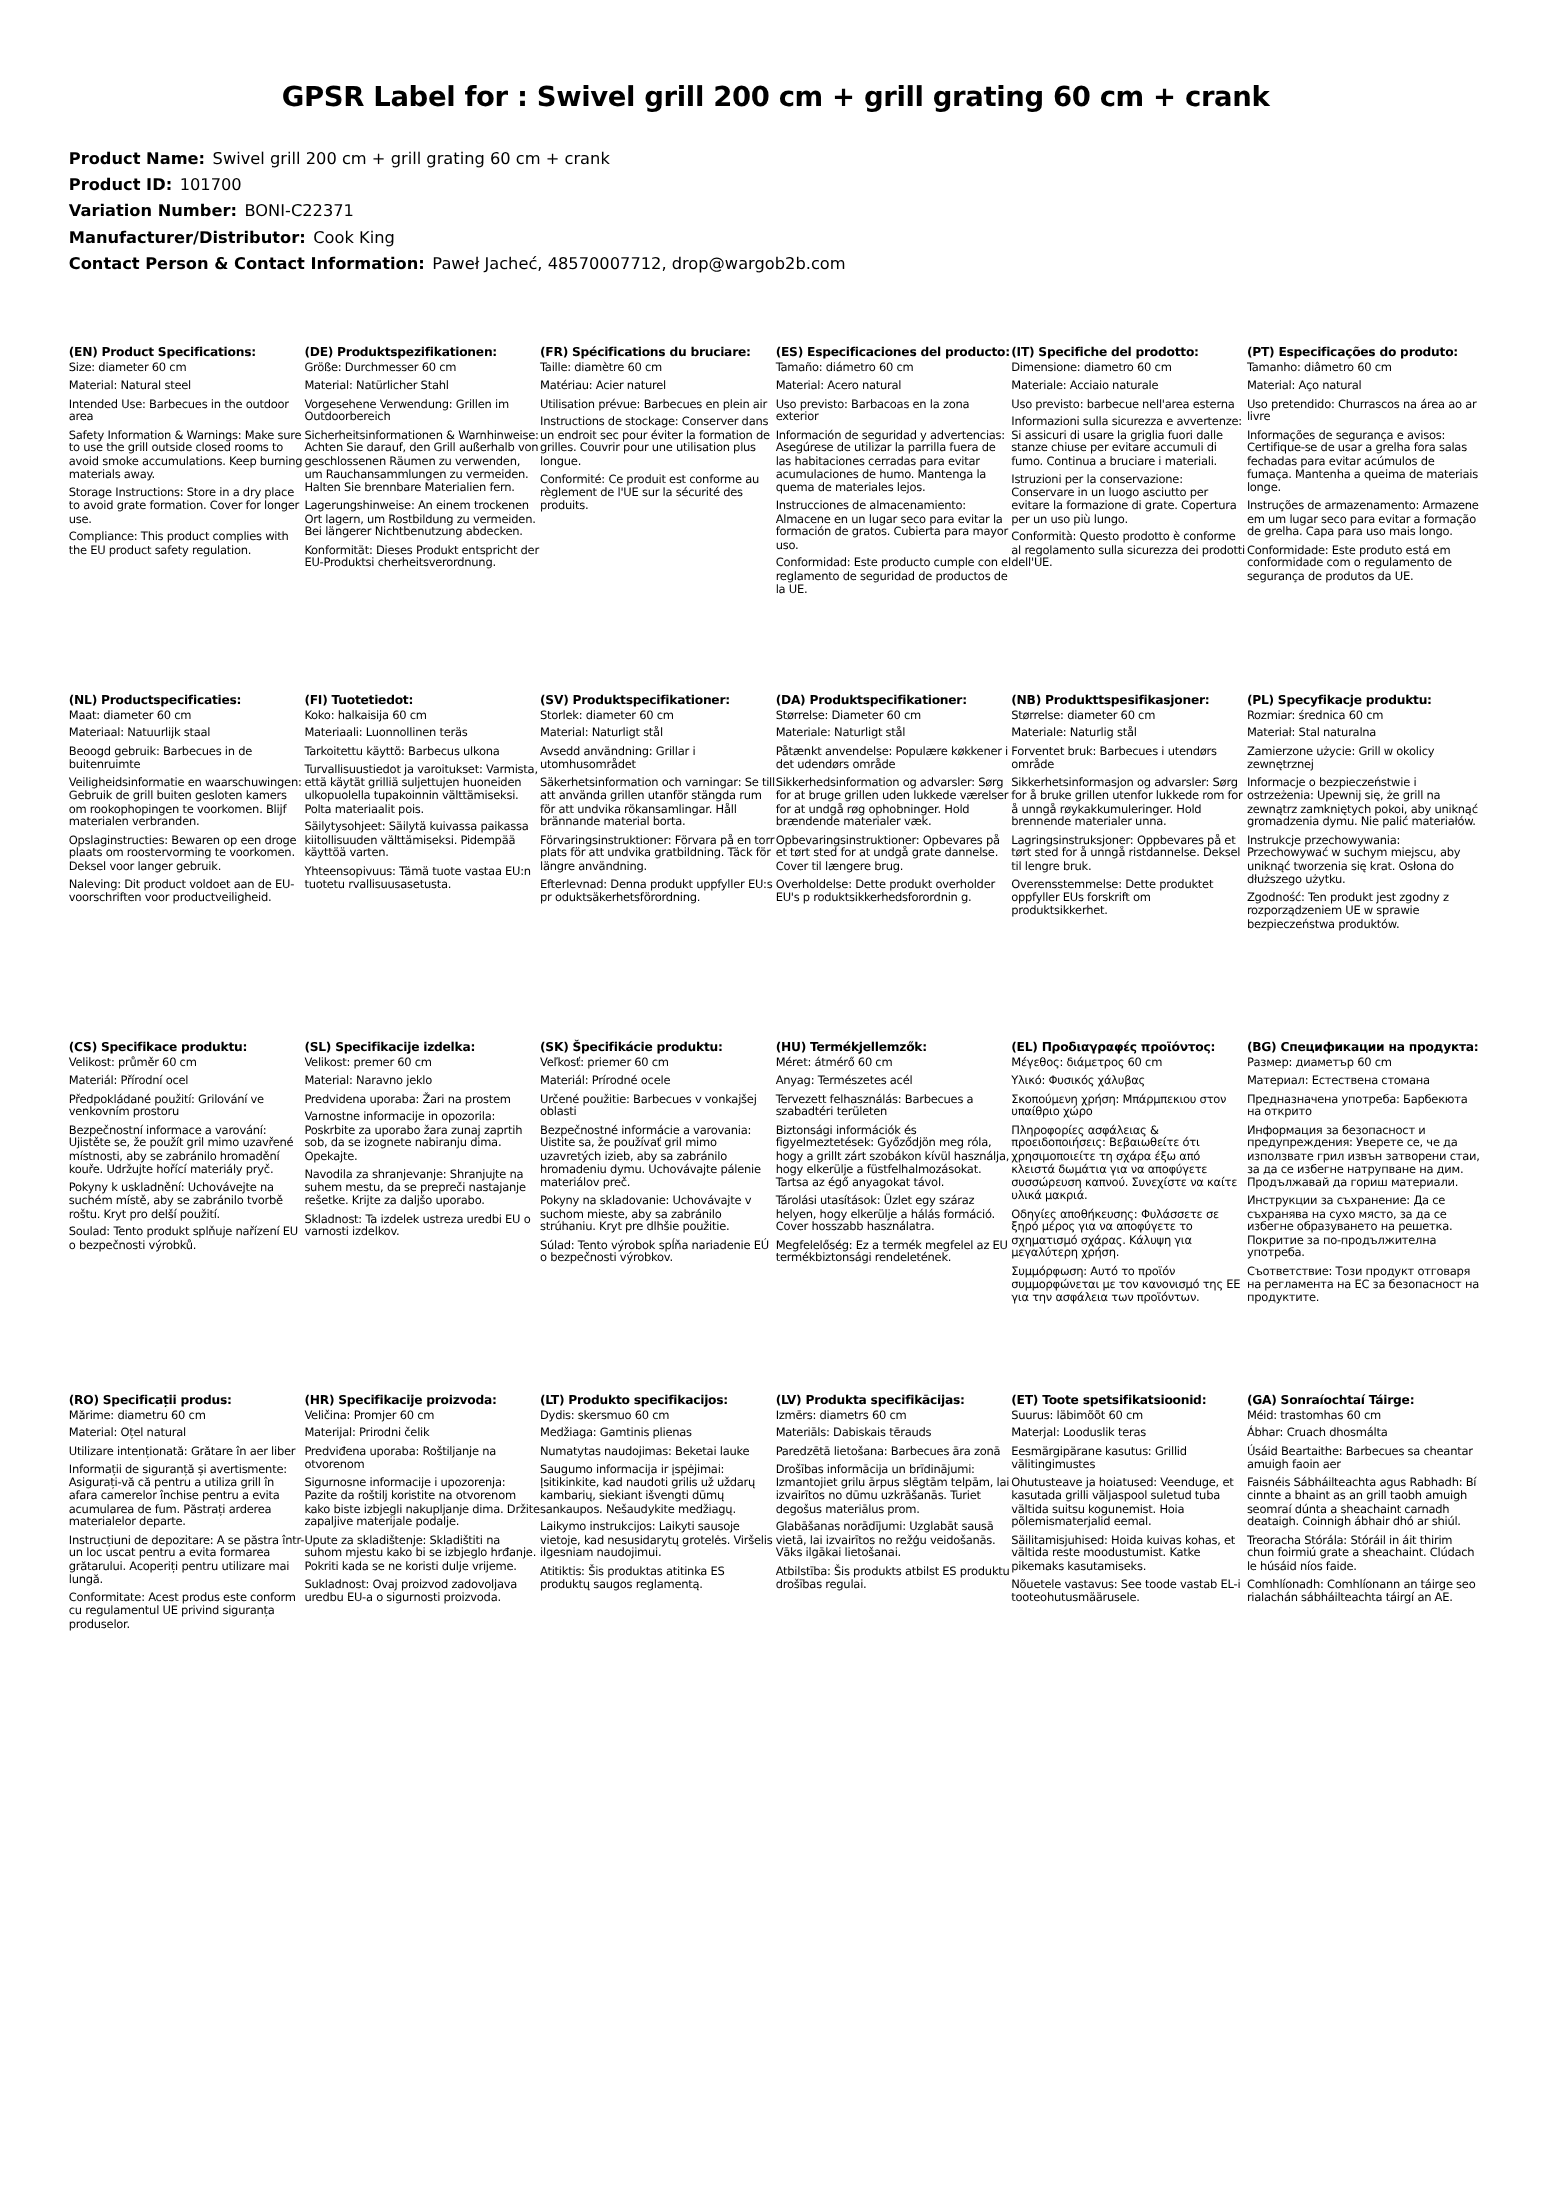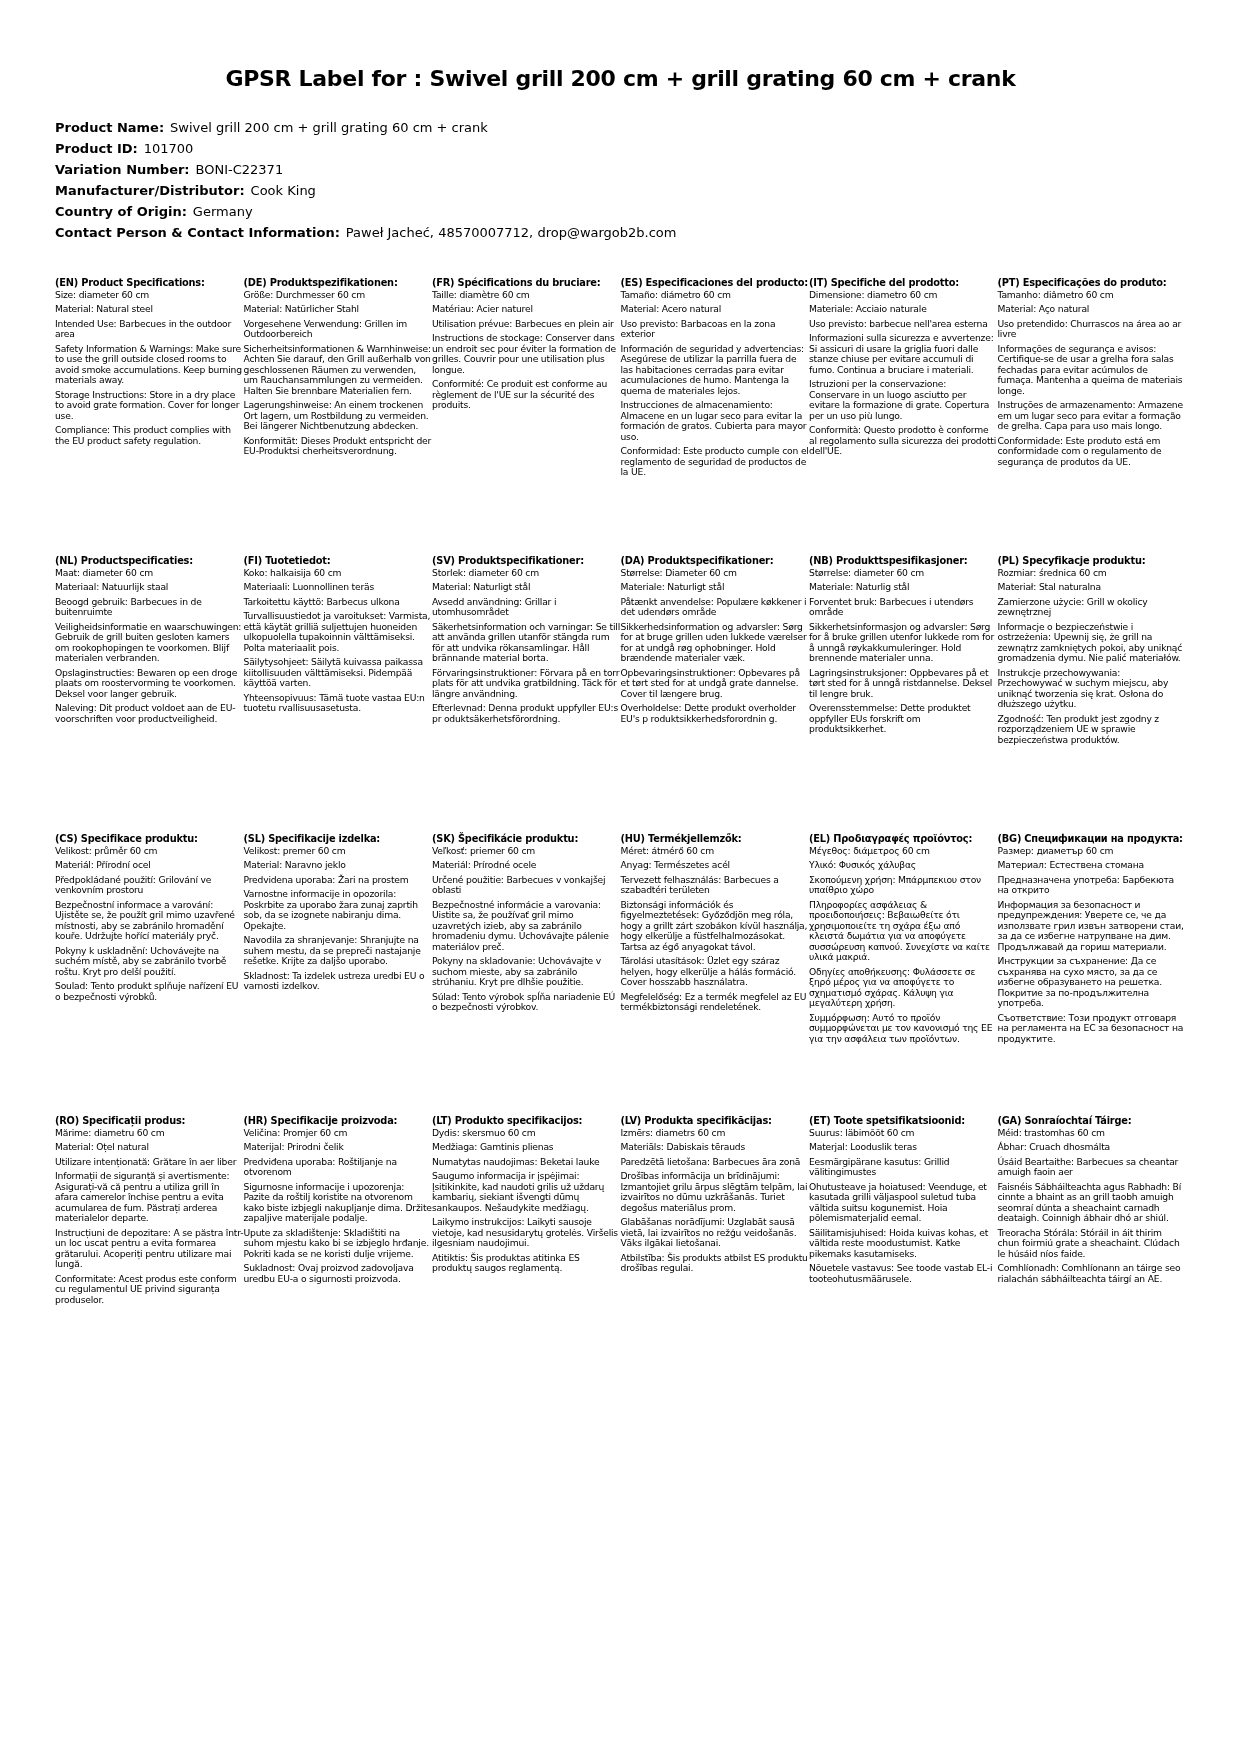--- a/index.html
+++ b/index.html
@@ -32,21 +32,20 @@
 
 <div class="page">
 
   <div class="title">GPSR Label for : Swivel grill 200 cm + grill grating 60 cm + crank</div>
 
   <div class="product-info">
     <div class="pi-line"><span class="pi-label">Product Name:</span><span class="pi-value">Swivel grill 200 cm + grill grating 60 cm + crank</span></div>
     <div class="pi-line"><span class="pi-label">Product ID:</span><span class="pi-value">101700</span></div>
     <div class="pi-line"><span class="pi-label">Variation Number:</span><span class="pi-value">BONI-C22371</span></div>
     <div class="pi-line"><span class="pi-label">Manufacturer/Distributor:</span><span class="pi-value">Cook King</span></div>
-    <div class="pi-line"><span class="pi-label">Country of Origin:</span><span class="pi-value">Germany</span></div>
     <div class="pi-line"><span class="pi-label">Contact Person &amp; Contact Information:</span><span class="pi-value">Paweł Jacheć, 48570007712, drop@wargob2b.com</span></div>
   </div>
 
   <div class="lang-grid">
       <div class="lang-block">
         <div class="lang-header">(EN) Product Specifications:</div>
         <p class="lang-p">Size: diameter 60 cm</p>
         <p class="lang-p">Material: Natural steel</p>
         <p class="lang-p">Intended Use: Barbecues in the outdoor area</p>
         <p class="lang-p">Safety Information &amp; Warnings: Make sure to use the grill outside closed rooms to avoid smoke accumulations. Keep burning materials away.</p>

